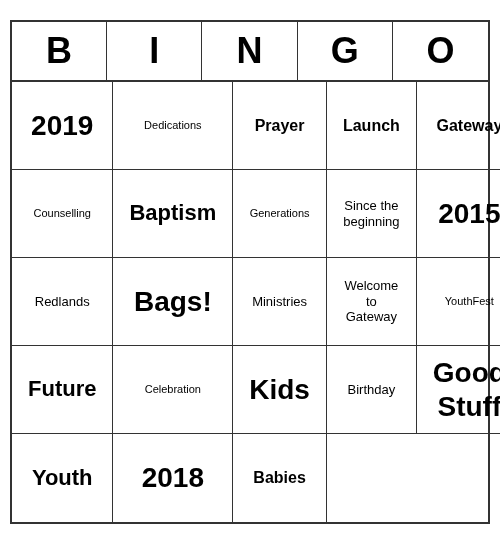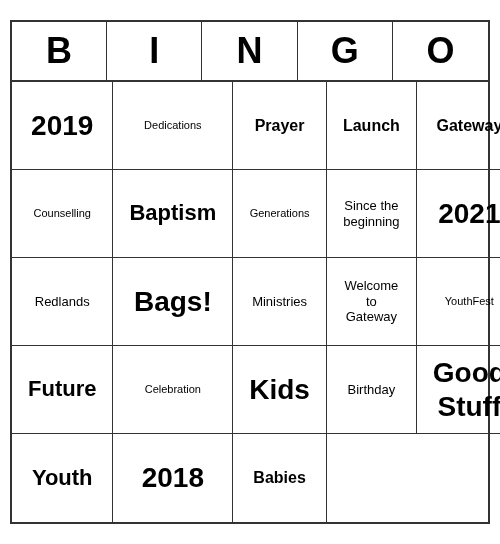--- a/index.html
+++ b/index.html
@@ -87,21 +87,21 @@
       <div class="bingo-cell">
         <span class="cell-text size-lg">Baptism</span>
       </div>
       <div class="bingo-cell">
         <span class="cell-text size-xs">Generations</span>
       </div>
       <div class="bingo-cell">
         <span class="cell-text size-sm">Since the beginning</span>
       </div>
       <div class="bingo-cell">
-        <span class="cell-text size-xl">2021</span>
+        <span class="cell-text size-xl">2015</span>
       </div>
       <div class="bingo-cell">
         <span class="cell-text size-sm">Redlands</span>
       </div>
       <div class="bingo-cell">
         <span class="cell-text size-xl">Bags!</span>
       </div>
       <div class="bingo-cell">
         <span class="cell-text size-sm">Ministries</span>
       </div>

